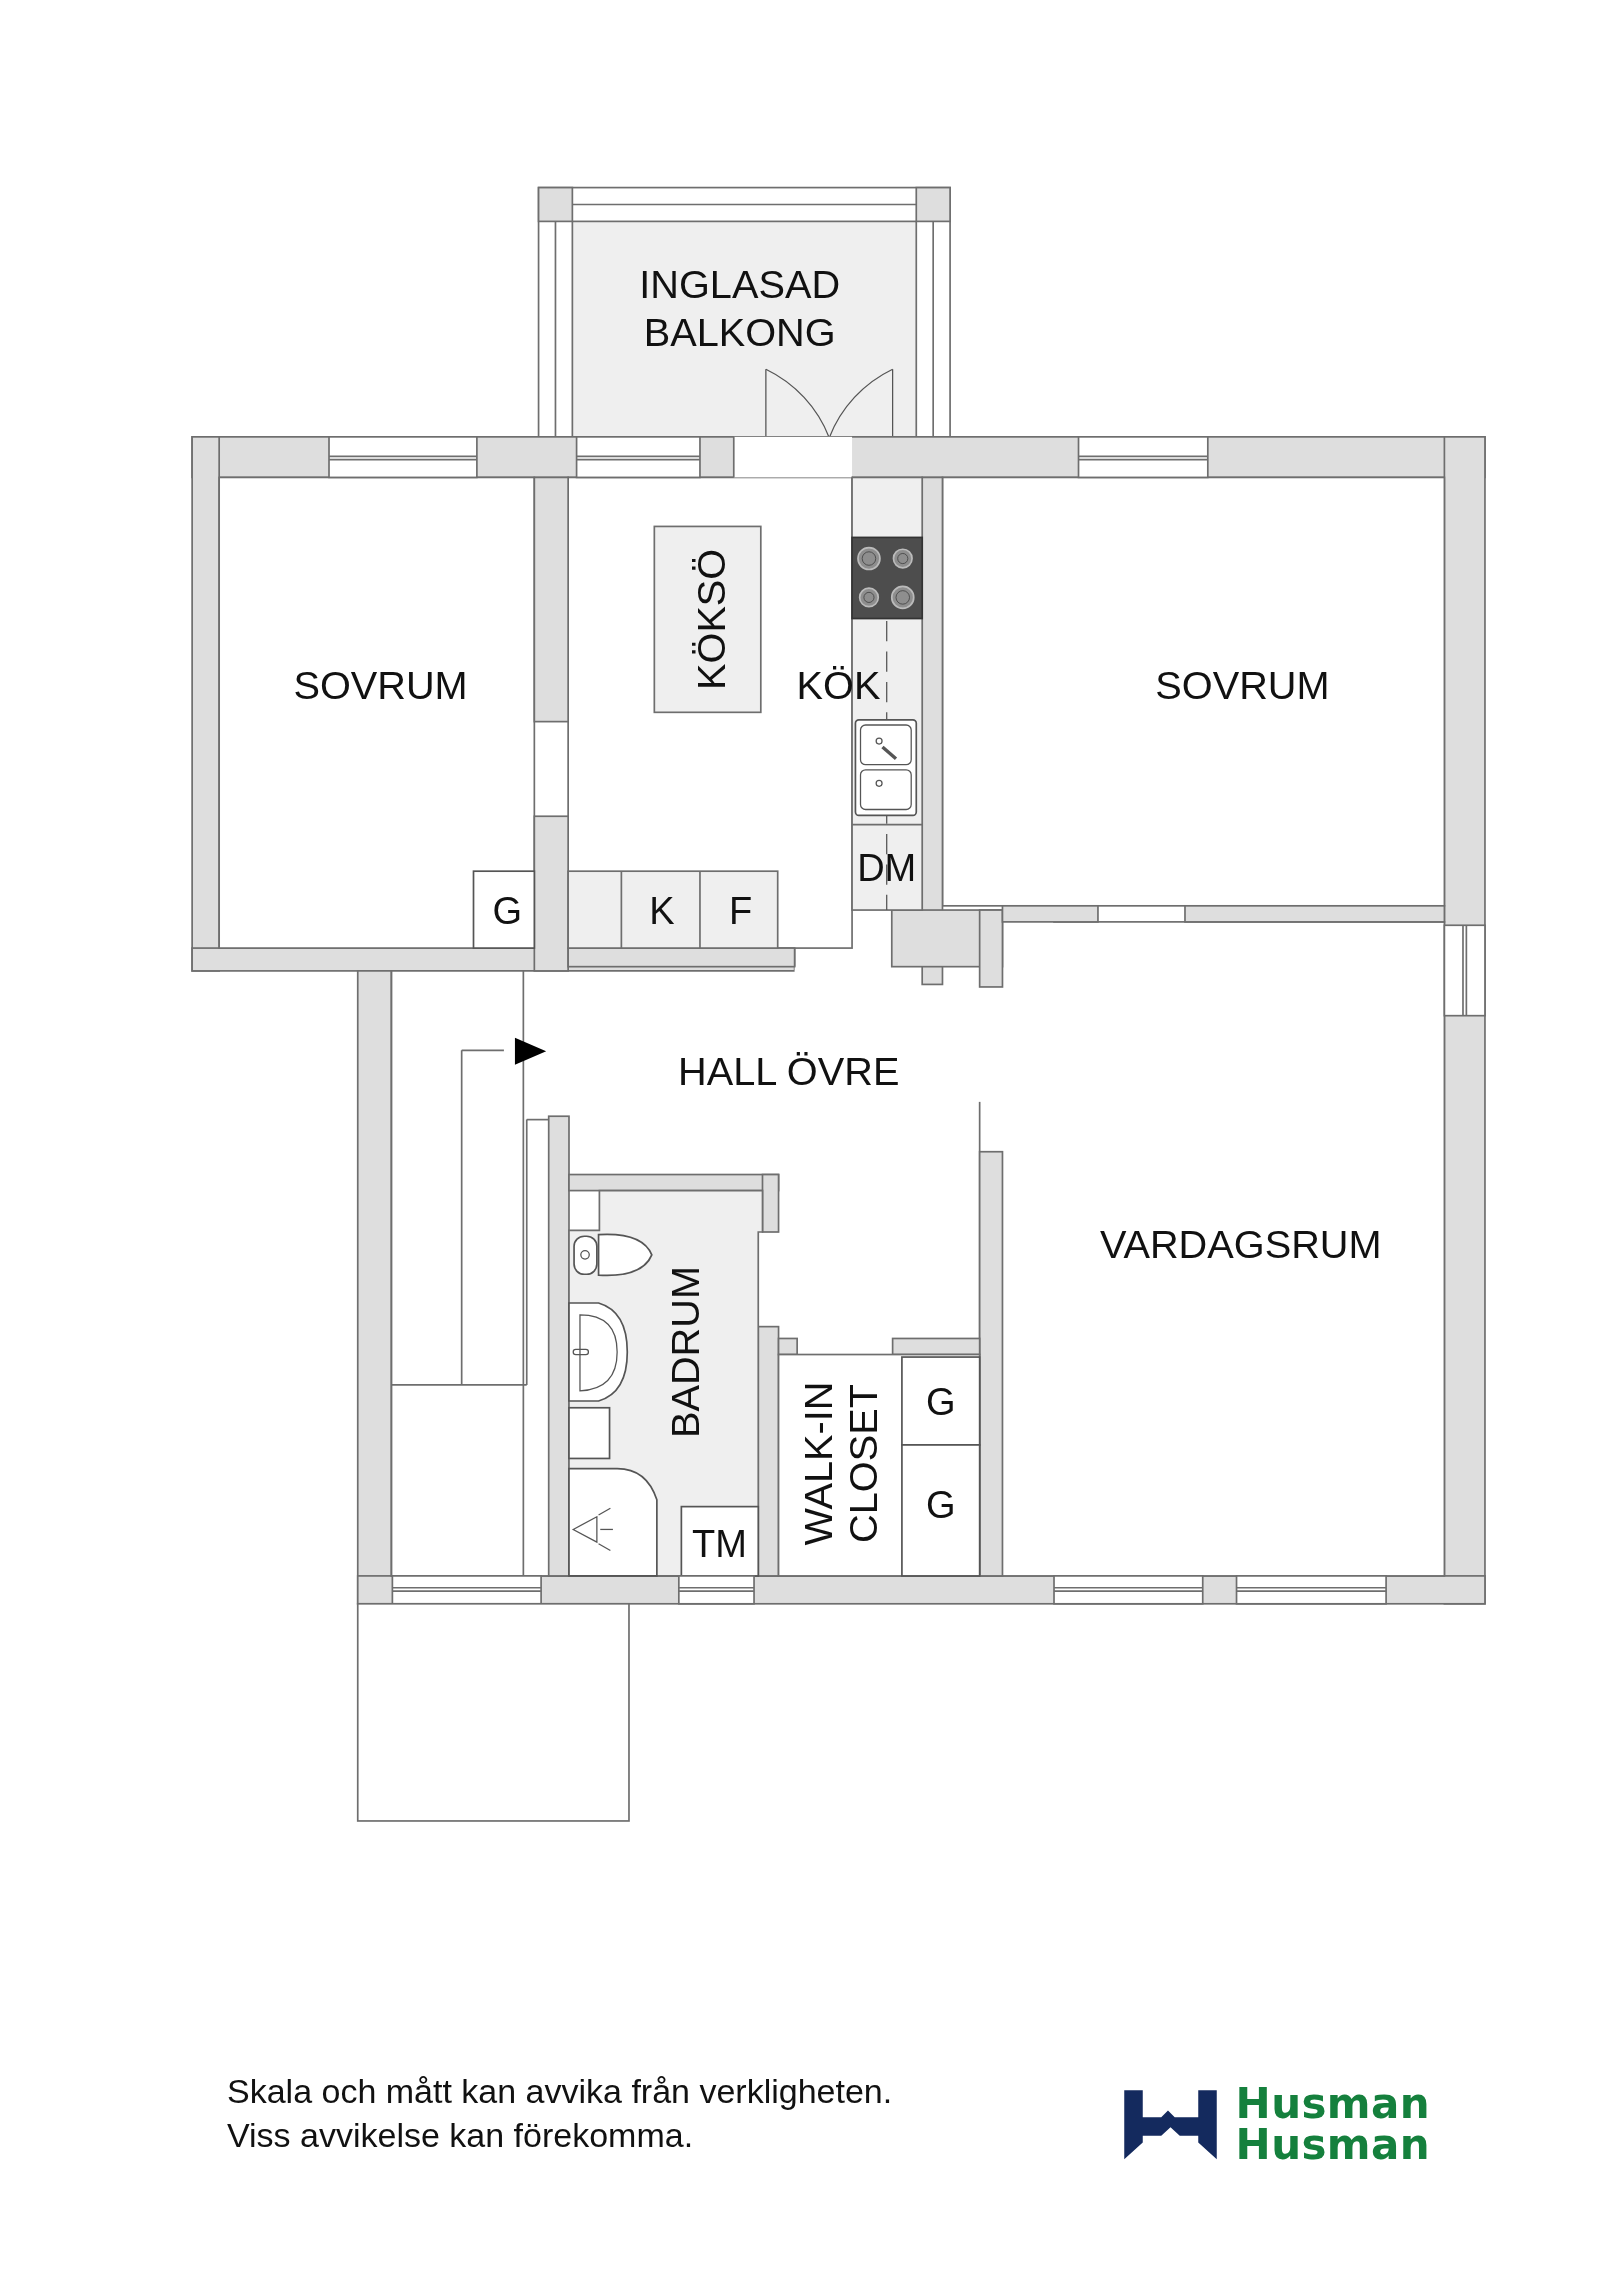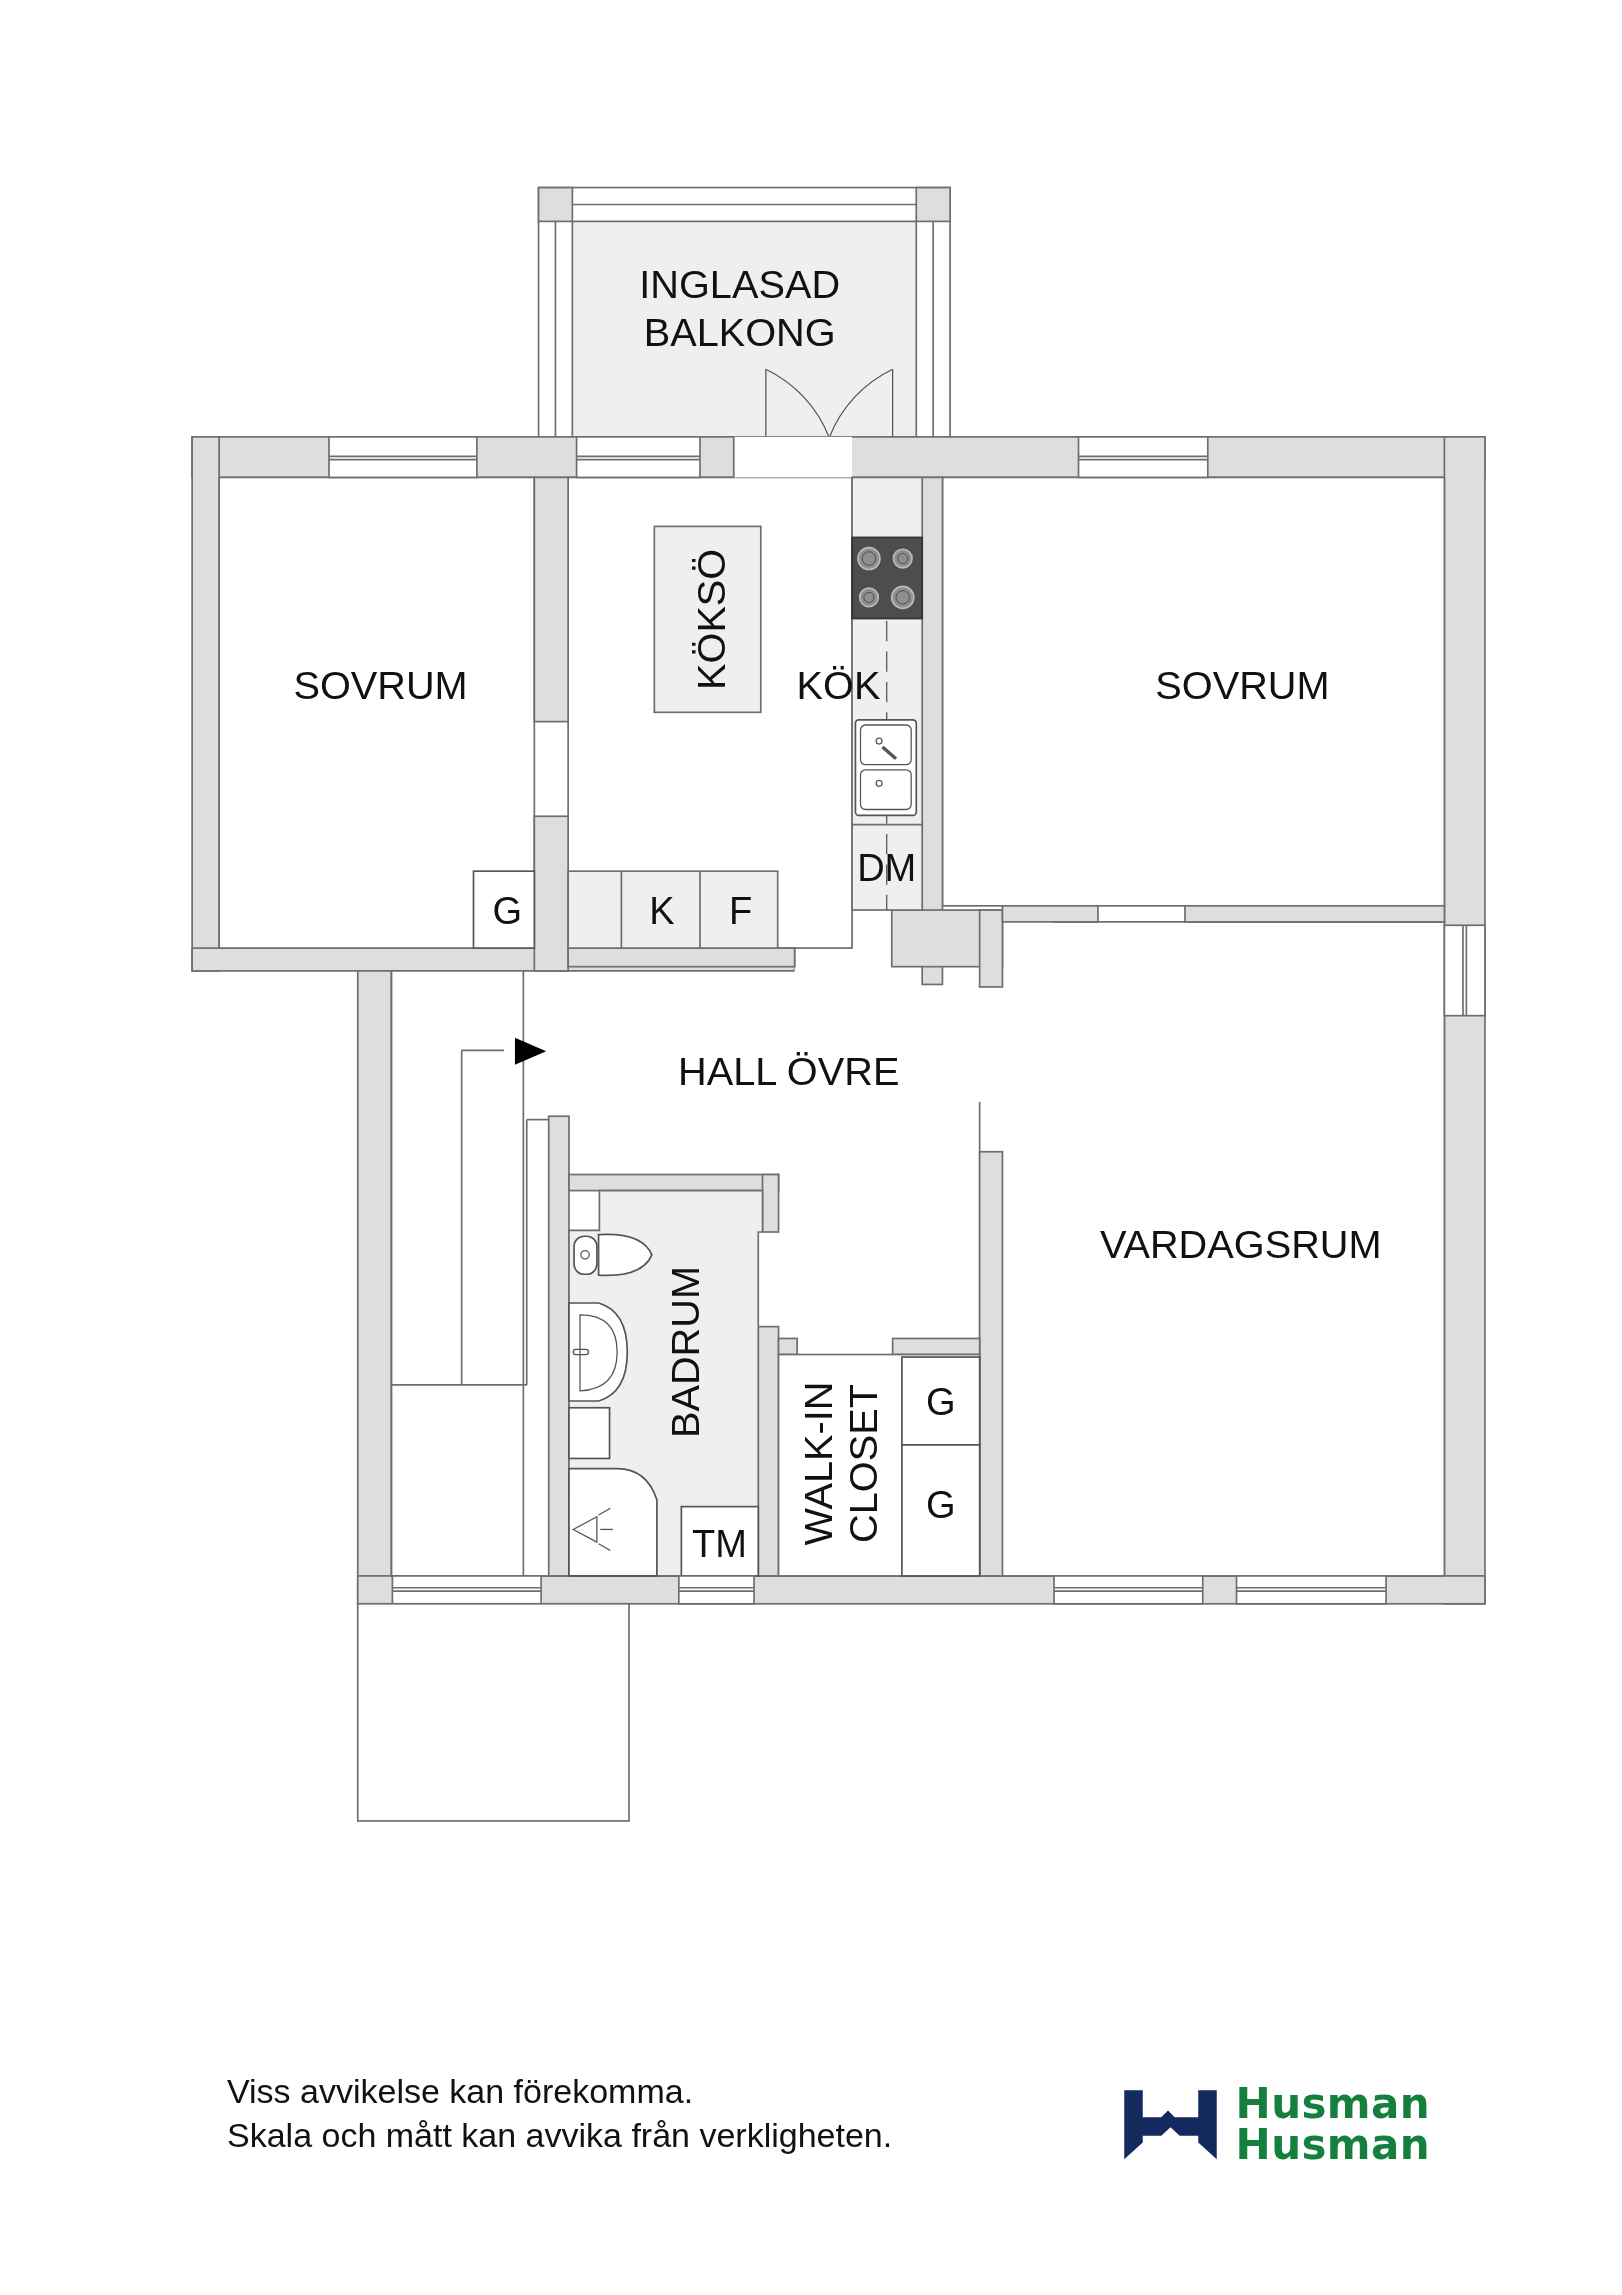--- a/index.html
+++ b/index.html
@@ -214,22 +214,22 @@
   <text class="label-sm" x="600" y="1093" text-anchor="middle">G</text>
   <text class="label-sm" x="783" y="1093" text-anchor="middle">K</text>
   <text class="label-sm" x="876" y="1093" text-anchor="middle">F</text>
   <text class="label-sm" x="1049" y="1043" text-anchor="middle">DM</text>
   <text class="label-sm" x="851" y="1843" text-anchor="middle">TM</text>
   <text class="label-sm" x="1113" y="1674" text-anchor="middle">G</text>
   <text class="label-sm" x="1113" y="1796" text-anchor="middle">G</text>
 </svg>
 
 <div class="footer">
+  <div>Skala och mått kan avvika från verkligheten.</div>
   <div>Viss avvikelse kan förekomma.</div>
-  <div>Skala och mått kan avvika från verkligheten.</div>
 </div>
 
 <div class="logo">
   <svg width="93" height="74" viewBox="0 0 110 88">
     <path d="M0 4 L22 4 L22 36 L44 36 L52 28 L60 36 L88 36 L88 4 L110 4 L110 86 L88 66 L88 58 L66 58 L55 48 L44 58 L22 58 L22 66 L0 86 Z" fill="#142a5e"></path>
   </svg>
   <div class="logo-text">
     <div>Husman</div>
     <div>Husman</div>
   </div>

